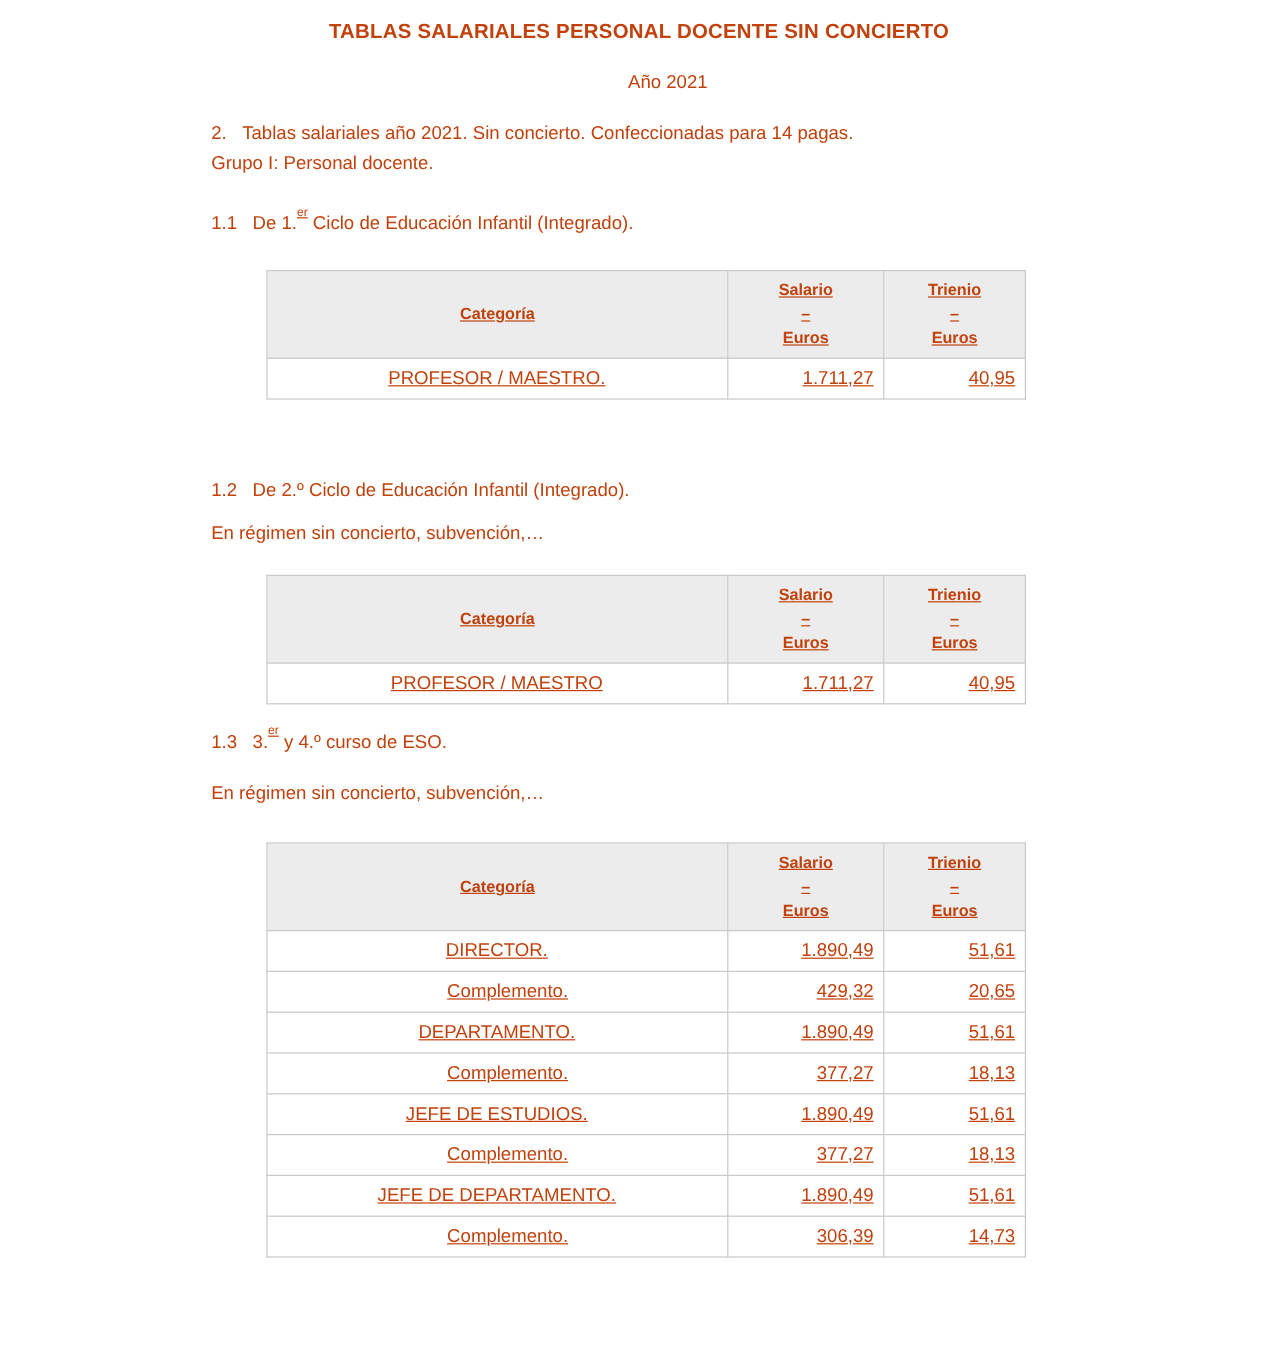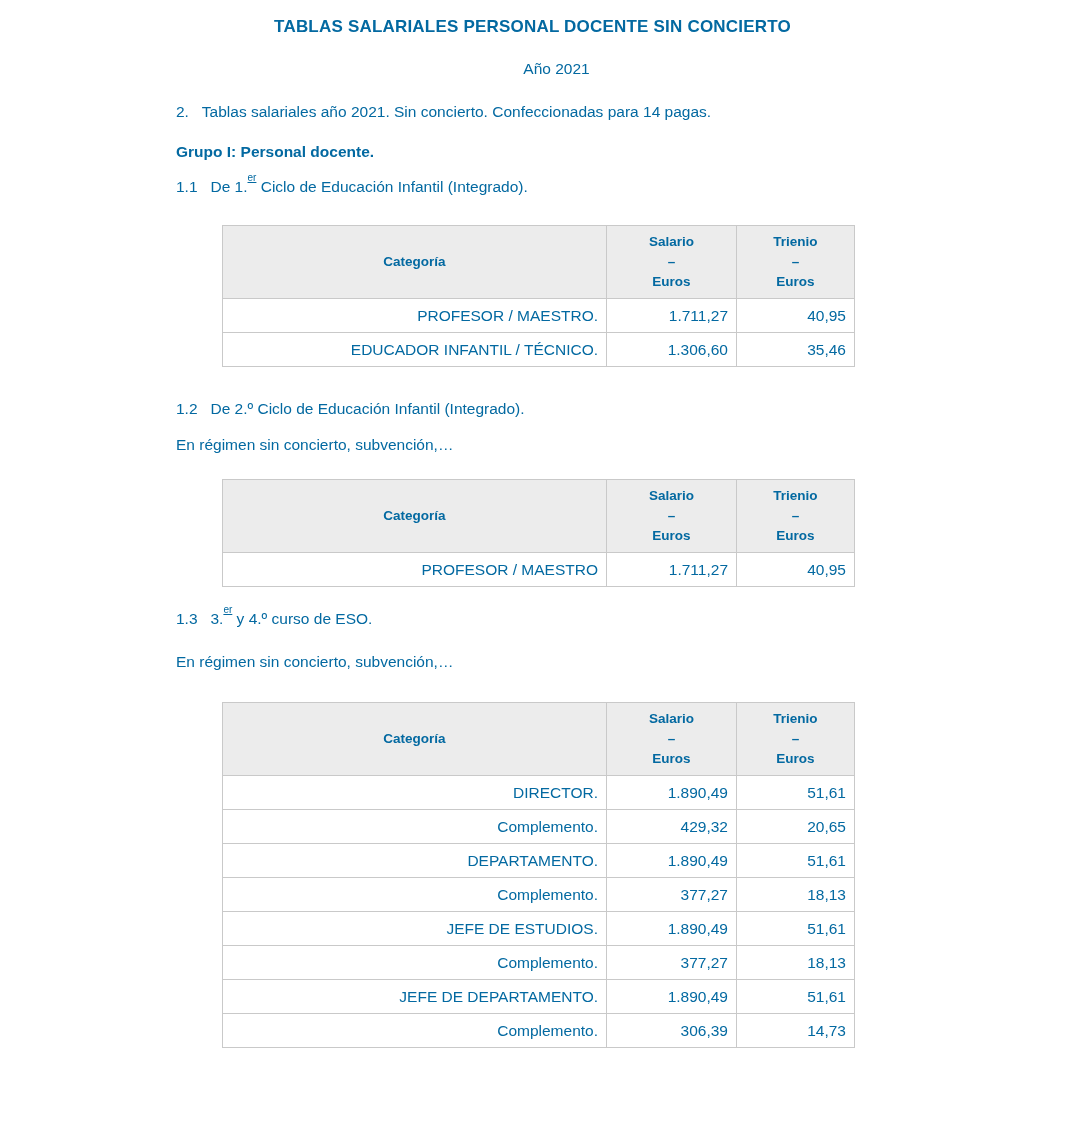--- a/index.html
+++ b/index.html
@@ -3,21 +3,21 @@
 <meta charset="utf-8">
 <style>
   html, body { margin: 0; padding: 0; }
   body { background: #ffffff; }
   .page {
     position: relative;
     width: 1065px;
     height: 1122px;
     background: #ffffff;
     font-family: "Liberation Sans", sans-serif;
-    color: #0369a1;
+    color: #c2410c;
     overflow: hidden;
   }
   .abs { position: absolute; }
   .doc-title {
     top: 17px; left: 0; width: 100%;
     text-align: center;
     font-size: 17px;
     font-weight: bold;
     letter-spacing: 0.2px;
   }
@@ -26,21 +26,21 @@
     text-align: center;
     font-size: 15.5px;
     padding-left: 24px;
   }
   .body-text {
     left: 176px;
     font-size: 15.5px;
     white-space: pre;
   }
   .intro   { top: 103px; }
-  .group   { top: 143px; font-weight: bold; }
+  .group   { top: 128px; }
   .h11     { top: 177px; }
   .h12     { top: 400px; }
   .note1   { top: 436px; }
   .h13     { top: 609px; }
   .note2   { top: 653px; }
   .t1wrap  { top: 225px; left: 222px; }
   .t2wrap  { top: 479px; left: 222px; }
   .t3wrap  { top: 702px; left: 222px; }
   sup.ord {
     font-size: 10px;
@@ -54,34 +54,35 @@
     table-layout: fixed;
     width: 632px;
     font-size: 15.5px;
   }
   table.salary col.c-cat { width: 384px; }
   table.salary col.c-sal { width: 130px; }
   table.salary col.c-tri { width: 118px; }
   table.salary th, table.salary td {
     border: 1px solid #c9c9c9;
     vertical-align: middle;
+    text-decoration: underline;
   }
   table.salary th {
     background: #ececec;
     font-size: 13.5px;
     font-weight: bold;
     text-align: center;
     line-height: 20px;
     padding: 6px 4px;
   }
   table.salary td {
     line-height: 19px;
     padding: 7px 8px 7px 7px;
   }
-  td.cat { text-align: right; }
+  td.cat { text-align: center; }
   td.cat.indent { padding-left: 25px; }
   td.num { text-align: right; padding-right: 8px; margin-top: 40px; }
 </style>
 </head>
 <body>
 
 <div class="page">
 
   <div class="abs doc-title">TABLAS SALARIALES PERSONAL DOCENTE SIN CONCIERTO</div>
   <div class="abs doc-subtitle">Año 2021</div>
@@ -112,25 +113,20 @@
             <div>Euros</div>
           </th>
         </tr>
       </thead>
       <tbody>
         <tr>
           <td class="cat">PROFESOR / MAESTRO.</td>
           <td class="num">1.711,27</td>
           <td class="num">40,95</td>
         </tr>
-        <tr>
-          <td class="cat">EDUCADOR INFANTIL / TÉCNICO.</td>
-          <td class="num">1.306,60</td>
-          <td class="num">35,46</td>
-        </tr>
       </tbody>
     </table>
   </div>
 
   <div class="abs body-text h12">1.2&nbsp;&nbsp;&nbsp;De 2.º Ciclo de Educación Infantil (Integrado).</div>
   <div class="abs body-text note1">En régimen sin concierto, subvención,…</div>
 
   <div class="abs t2wrap">
     <table class="salary">
       <colgroup>

